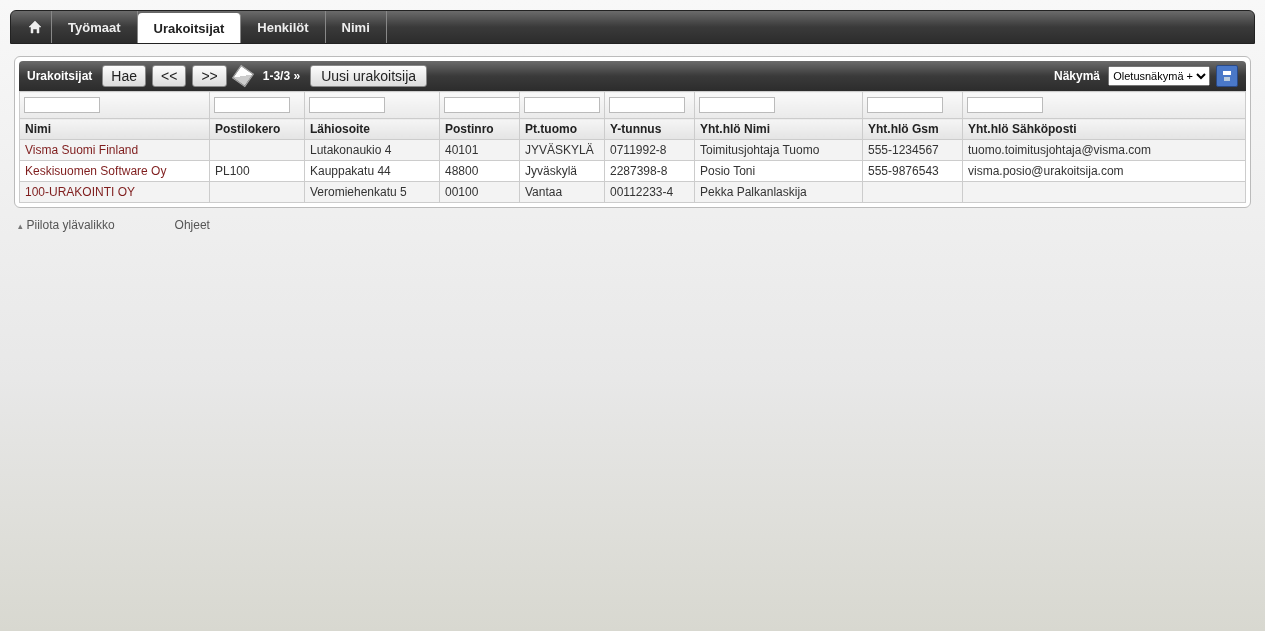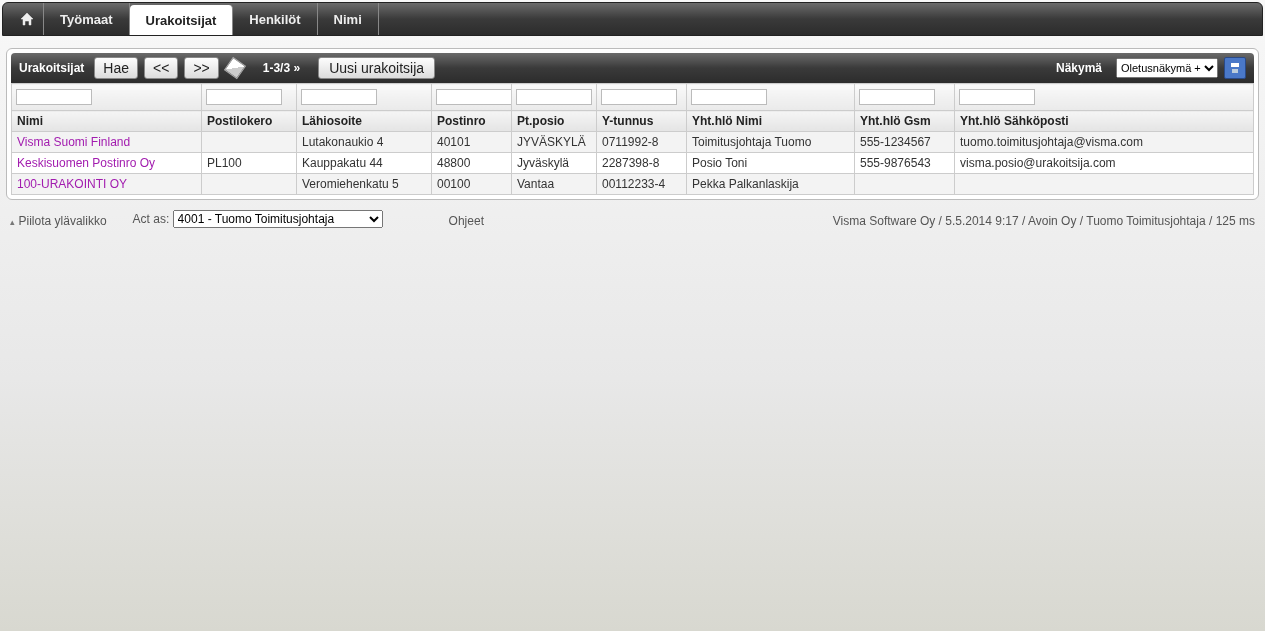--- a/index.html
+++ b/index.html
@@ -7,21 +7,21 @@
   padding: 0;
   font-family: Verdana, Arial, sans-serif;
   font-size: 12px;
   color: #333;
   background: linear-gradient(to bottom, #f8f8f8 0%, #e8e8e8 60%, #d8d8d0 100%);
   height: 631px;
   width: 1265px;
   overflow: hidden;
 }
 .app {
-  padding: 2px;
+  padding: 10px;
 }
 .topbar {
   display: flex;
   align-items: stretch;
   background: linear-gradient(to bottom, #6b6b6b 0%, #3a3a3a 50%, #2c2c2c 100%);
   border-radius: 6px 6px 0 0;
   height: 32px;
   padding-left: 8px;
   border: 1px solid #222;
 }
@@ -91,35 +91,36 @@
   color: #222;
   font-size: 14px;
   padding: 2px 10px;
   cursor: pointer;
   font-family: inherit;
 }
 .btn.small { padding: 2px 8px; }
 .panel-header .pager-text {
   font-weight: bold;
   color: #fff;
-  margin: 0 12px;
+  margin: 0 4px;
 }
 .panel-header .eraser-icon {
   width: 14px; height: 14px;
   display: inline-block;
   background: linear-gradient(135deg,#fff 0 50%,#ccc 50% 100%);
   border:1px solid #aaa;
   transform: rotate(35deg);
   margin: 0 2px;
 }
 .panel-header .spacer { flex: 1; }
-.panel-header .view-label { font-weight: bold; margin-right: 8px; }
+.panel-header .view-label { font-weight: bold; margin-right: 2px; }
 .panel-header select {
   font-size: 11px;
   height: 20px;
+  text-align: right;
 }
 .panel-header .save-icon {
   width: 20px; height: 20px;
   background: #4a78c8;
   border: 1px solid #2a4a88;
   border-radius: 2px;
   display: inline-flex;
   align-items: center;
   justify-content: center;
   color: #fff;
@@ -150,28 +151,28 @@
   padding: 1px 2px;
 }
 table.datagrid tr.header-row th {
   background: linear-gradient(to bottom, #f5f5f5, #e4e4e4);
   font-weight: bold;
   color: #222;
 }
 table.datagrid tr.data-row:nth-child(even) td { background: #fff; }
 table.datagrid tr.data-row:nth-child(odd) td { background: #f3f3f3; }
 table.datagrid tr.data-row td a {
-  color: #a21caf;
+  color: #7f1d1d;
   text-decoration: none;
 }
 .footer {
-  margin: 10px 8px 0 8px;
-  display: flex;
-  align-items: flex-end;
-  gap: 26px;
+  margin: 10px 0 0 8px;
+  display: flex;
+  align-items: flex-start;
+  gap: 20px;
   color: #555;
   font-size: 12px;
 }
 .footer .hide-link::before {
   content: "▴";
   font-size: 9px;
   margin-right: 4px;
   color: #777;
 }
 .footer select {
@@ -252,39 +253,39 @@
           <td><input type="text" style=""></td>
           <td><input type="text" style=""></td>
           <td><input type="text" style=""></td>
           <td><input type="text" style=""></td>
         </tr>
         <tr class="header-row">
           <th>Nimi</th>
           <th>Postilokero</th>
           <th>Lähiosoite</th>
           <th>Postinro</th>
-          <th>Pt.posio</th>
+          <th>Pt.tuomo</th>
           <th>Y-tunnus</th>
           <th>Yht.hlö Nimi</th>
           <th>Yht.hlö Gsm</th>
           <th>Yht.hlö Sähköposti</th>
         </tr>
         <tr class="data-row">
           <td><a href="#">Visma Suomi Finland</a></td>
           <td></td>
           <td>Lutakonaukio 4</td>
           <td>40101</td>
           <td>JYVÄSKYLÄ</td>
           <td>0711992-8</td>
           <td>Toimitusjohtaja Tuomo</td>
           <td>555-1234567</td>
           <td>tuomo.toimitusjohtaja@visma.com</td>
         </tr>
         <tr class="data-row">
-          <td><a href="#">Keskisuomen Postinro Oy</a></td>
+          <td><a href="#">Keskisuomen Software Oy</a></td>
           <td>PL100</td>
           <td>Kauppakatu 44</td>
           <td>48800</td>
           <td>Jyväskylä</td>
           <td>2287398-8</td>
           <td>Posio Toni</td>
           <td>555-9876543</td>
           <td>visma.posio@urakoitsija.com</td>
         </tr>
         <tr class="data-row">
@@ -297,23 +298,16 @@
           <td>Pekka Palkanlaskija</td>
           <td></td>
           <td></td>
         </tr>
       </tbody>
     </table>
   </div>
 
   <div class="footer">
     <span class="hide-link">Piilota ylävalikko</span>
-    <span>
-      <span>Act as:</span>
-      <select>
-        <option>4001 - Tuomo Toimitusjohtaja</option>
-      </select>
-    </span>
     <span style="margin-left:40px">Ohjeet</span>
     <span class="spacer"></span>
-    <span class="right">Visma Software Oy / 5.5.2014 9:17 / Avoin Oy / Tuomo Toimitusjohtaja / 125 ms</span>
   </div>
 </div>
 
 </body></html>

